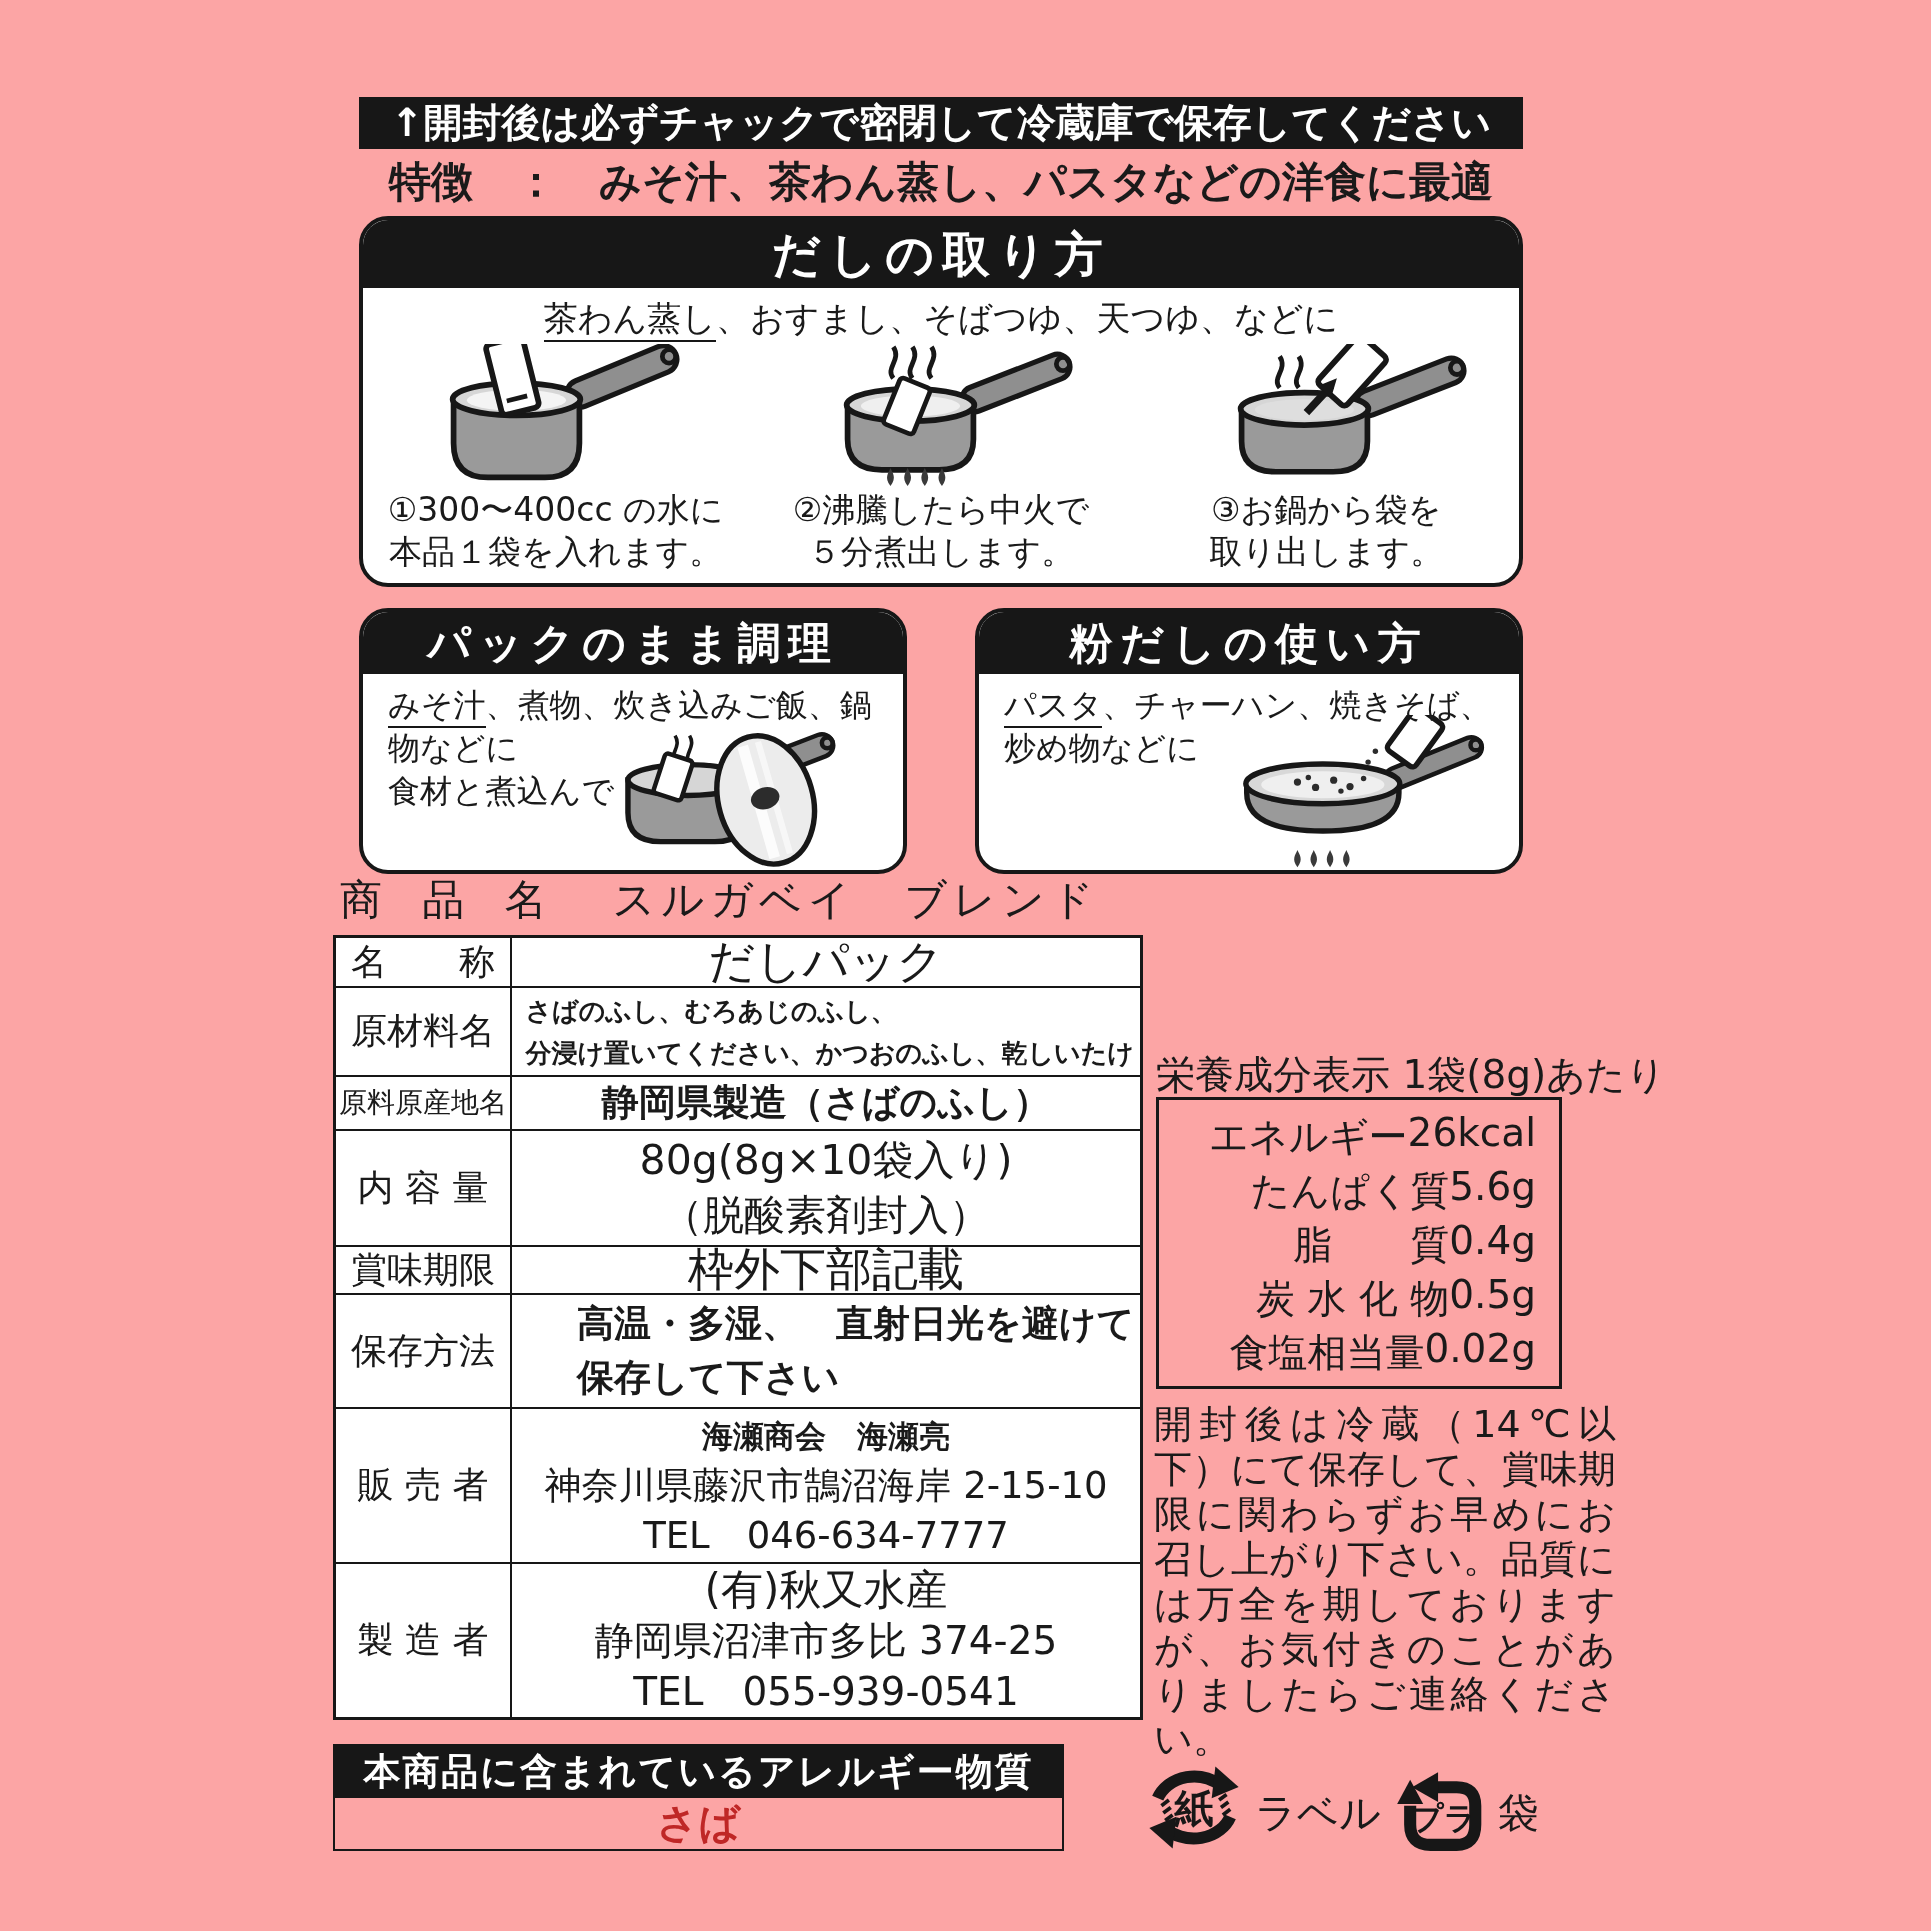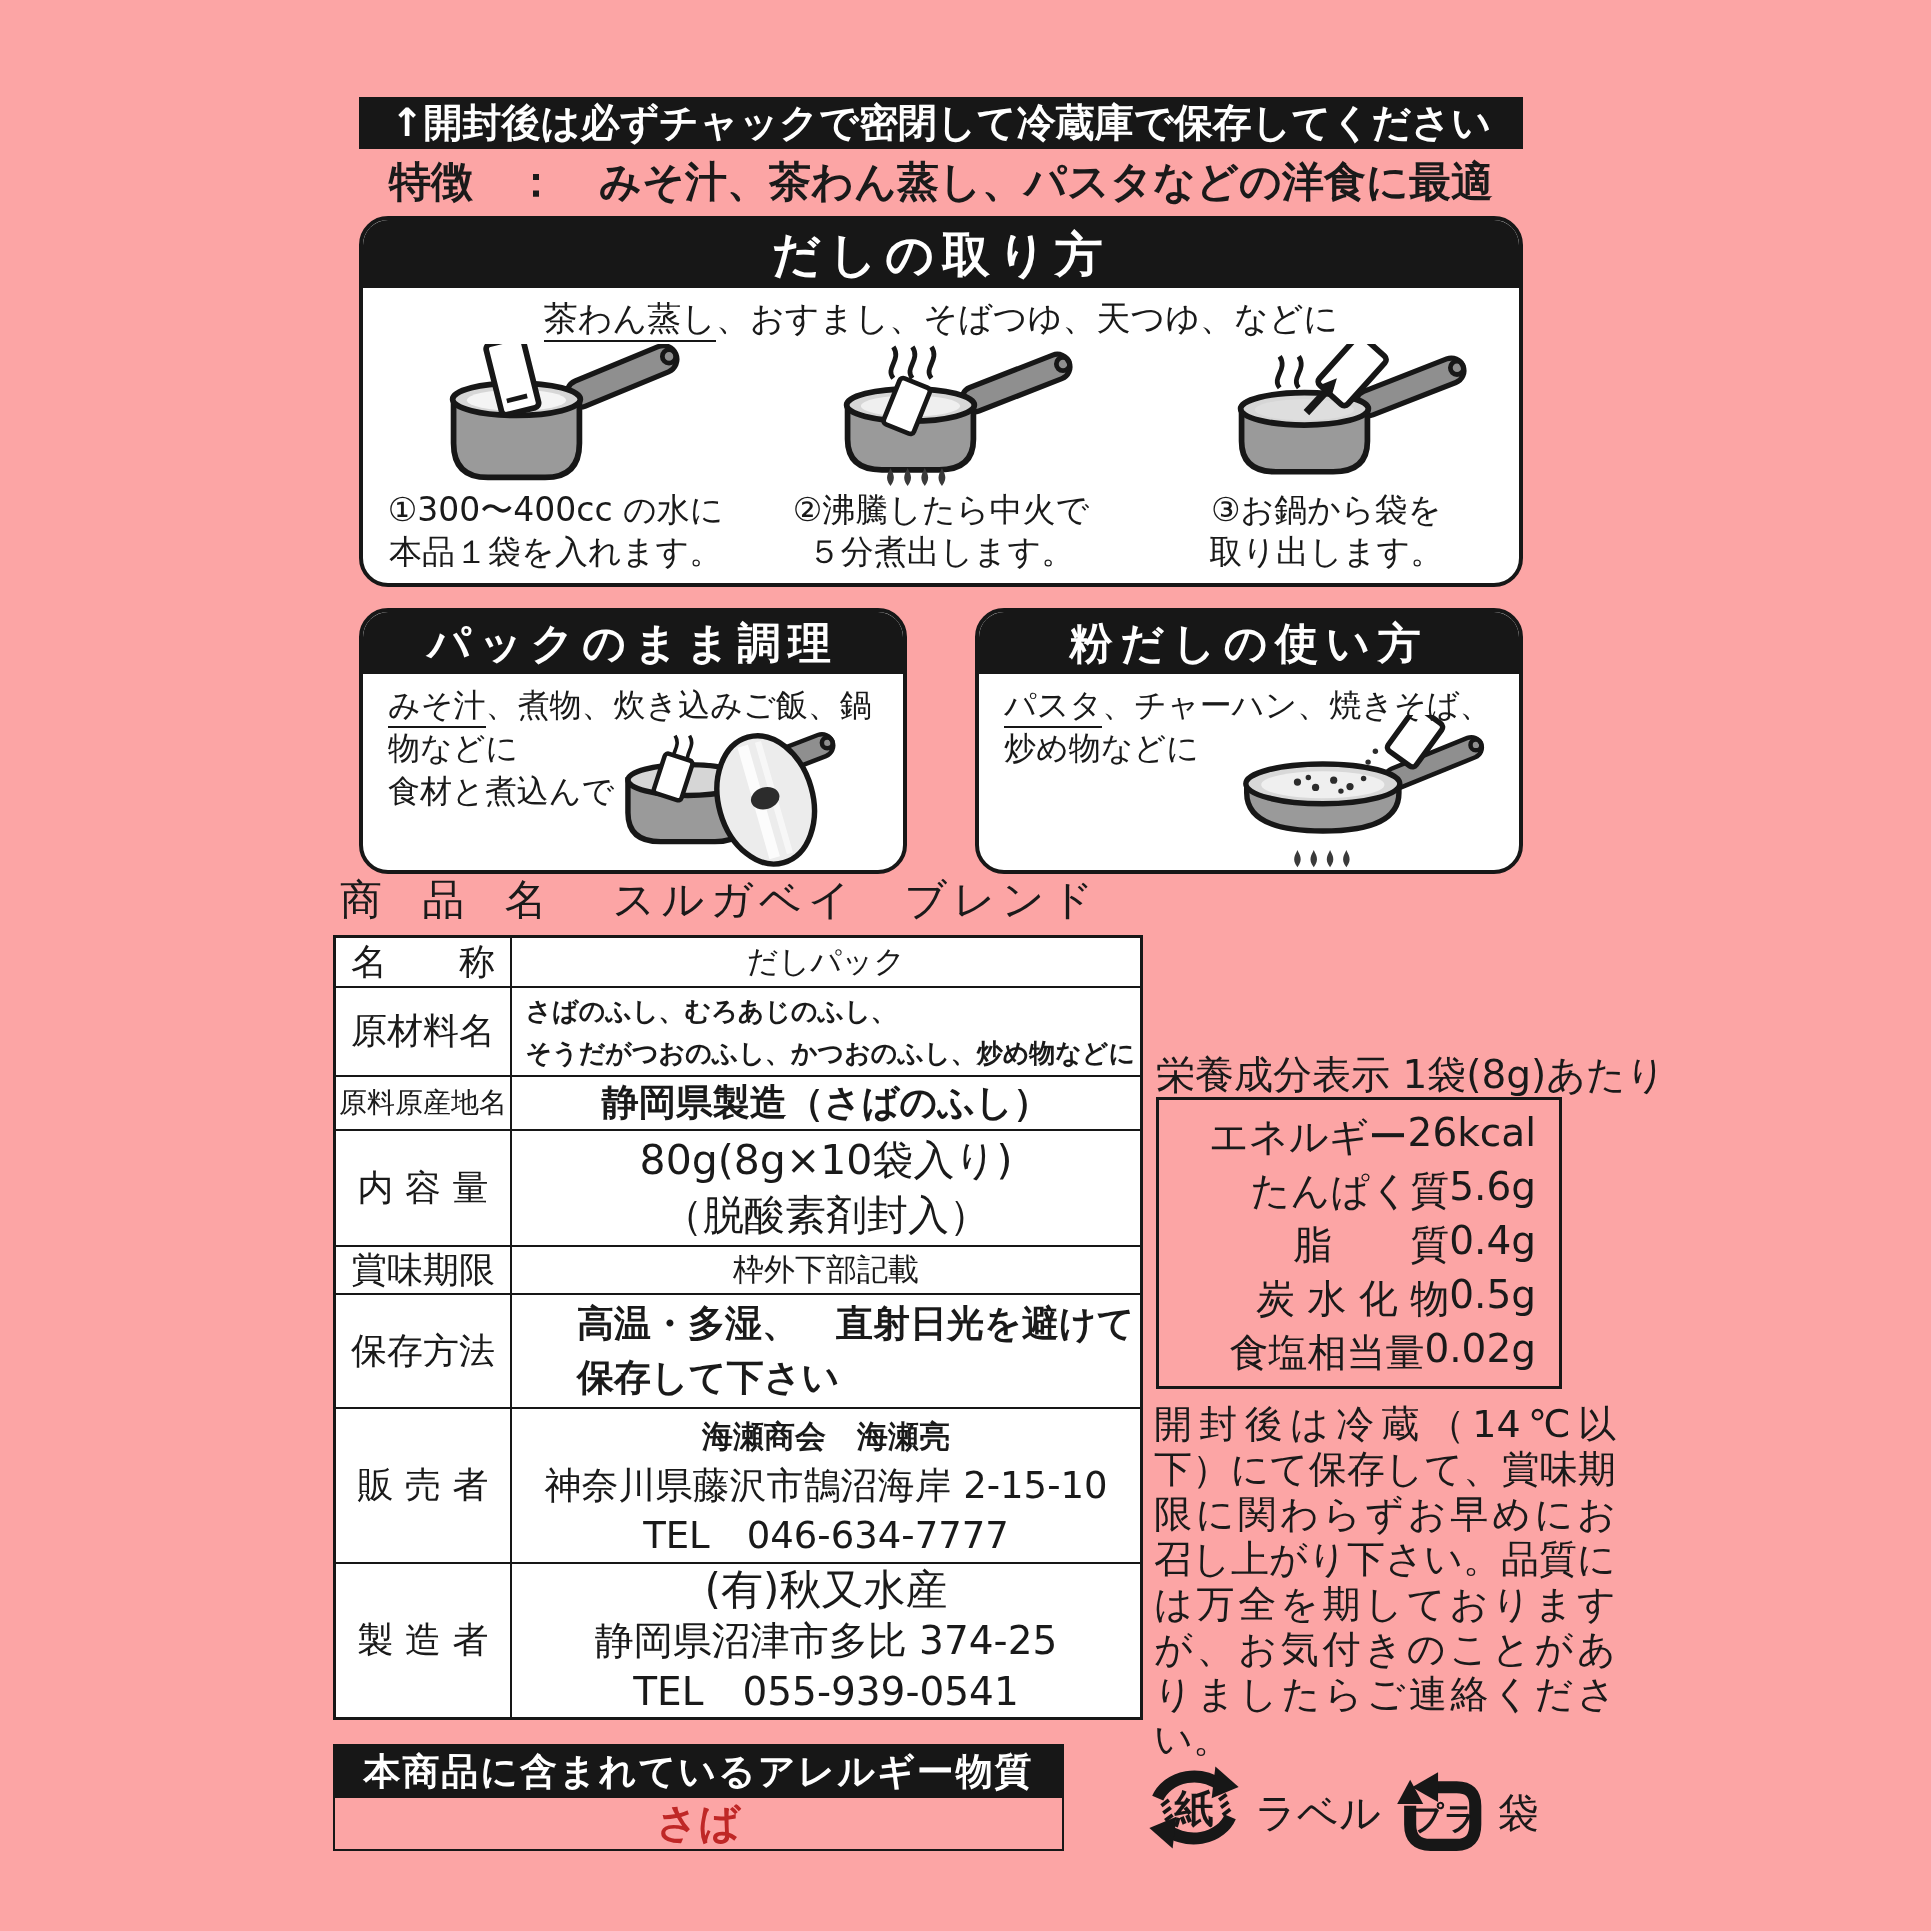--- a/index.html
+++ b/index.html
@@ -26,21 +26,21 @@
   .sbox-desc{font-size:32px;line-height:43px;padding:9.7px 0 0 25px;position:relative;z-index:2;}
 
   .prod{font-size:42px;white-space:nowrap;}
   .prod .lab{letter-spacing:13.5px;}
   .prod .val{margin-left:39px;letter-spacing:5.8px;}
 
   .spec{border:3.9px solid #171717;box-sizing:content-box;background:#fff;}
   .srow{display:flex;border-top:2.9px solid #171717;}
   .srow:first-child{border-top:none;}
   .slabel{flex:0 0 174px;width:174px;border-right:2.9px solid #171717;display:flex;align-items:center;justify-content:center;font-size:36px;white-space:nowrap;}
-  .svalue{flex:1;display:flex;flex-direction:column;align-items:center;justify-content:center;font-size:31px;}
+  .svalue{flex:1;display:flex;flex-direction:column;align-items:center;justify-content:center;font-size:46px;}
   .r1 .svalue{align-items:flex-start;padding-left:13.5px;font-size:26px;font-weight:bold;line-height:42px;}
   .r2 .slabel{font-size:28px;}
   .r2 .svalue{font-weight:bold;font-size:37px;}
   .r3 .svalue{font-size:41px;line-height:55px;}
   .r5 .svalue{align-items:flex-start;padding-left:65px;font-weight:bold;font-size:37px;line-height:54px;}
   .r6 .svalue{font-size:37px;line-height:50px;}
   .r6 .line0{font-weight:bold;font-size:31px;}
   .r7 .svalue{font-size:39px;line-height:51px;}
   .r7 .line0{font-size:42px;}
 
@@ -223,21 +223,21 @@
 
   <div class="abs spec" style="left:333px;top:935px;width:804px;">
     <div class="srow r0" style="height:48px;">
       <div class="slabel">名　　称</div>
       <div class="svalue">だしパック</div>
     </div>
     <div class="srow r1" style="height:87px;">
       <div class="slabel">原材料名</div>
       <div class="svalue">
         <span class="line0">さばのふし、むろあじのふし、</span>
-        <span class="line1">そうだがつおのふし、かつおのふし、炒め物などに</span>
+        <span class="line1">分浸け置いてください、かつおのふし、乾しいたけ</span>
       </div>
     </div>
     <div class="srow r2" style="height:52px;">
       <div class="slabel">原料原産地名</div>
       <div class="svalue">静岡県製造（さばのふし）</div>
     </div>
     <div class="srow r3" style="height:114px;">
       <div class="slabel">内 容 量</div>
       <div class="svalue">
         <span class="line0">80g(8g×10袋入り)</span>

